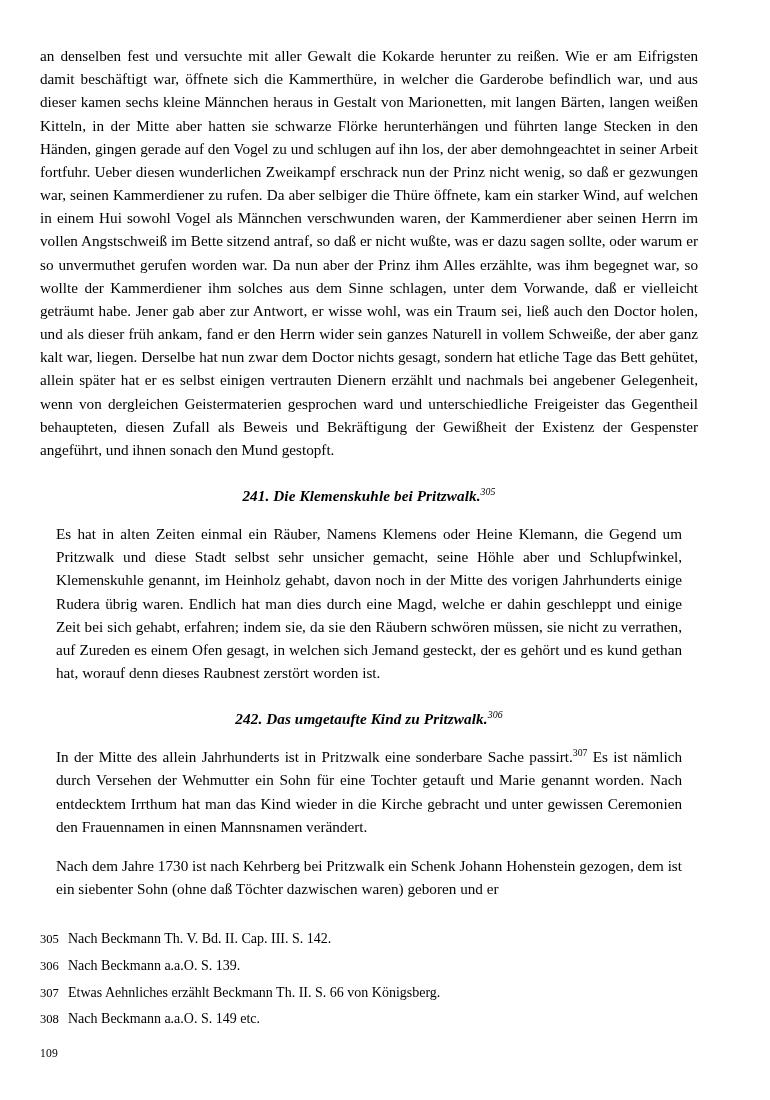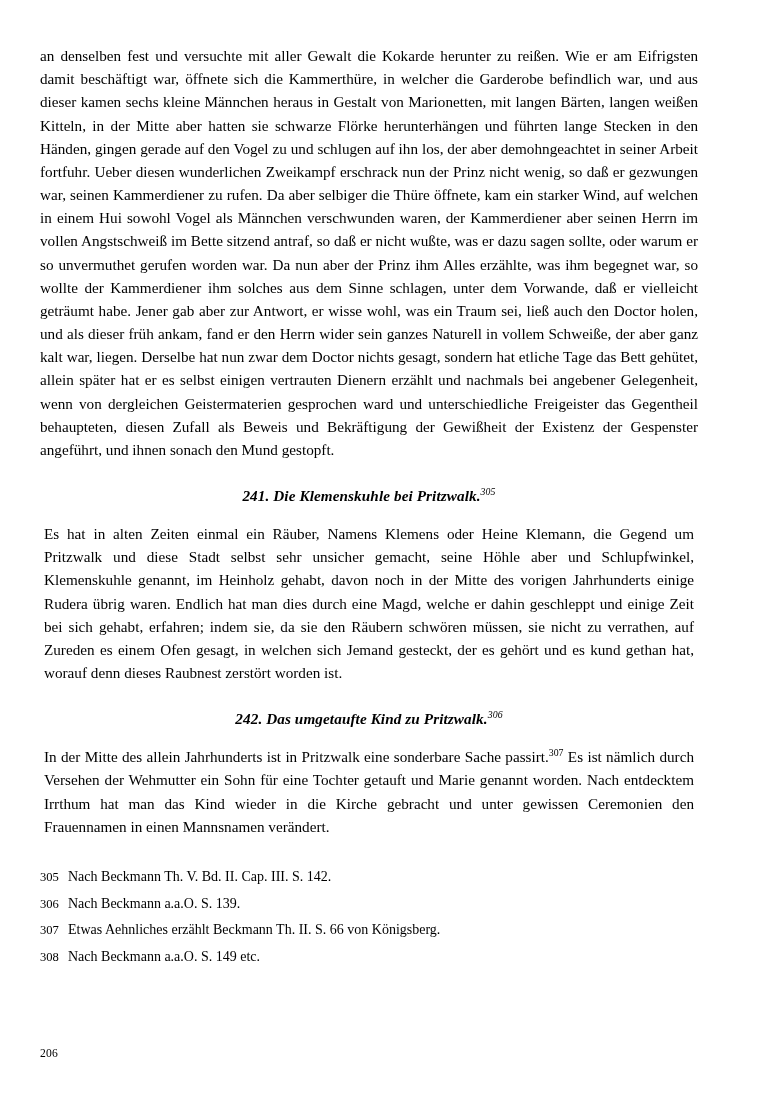--- a/index.html
+++ b/index.html
@@ -27,21 +27,21 @@
     line-height: 1.525;
     text-align: justify;
     text-justify: inter-word;
     hyphens: manual;
     margin: 0 0 0 0;
   }
   .para {
     font-size: 15.2px;
     line-height: 1.525;
     text-align: justify;
-    margin: 4px;
+    margin: 16px;
   }
   .section-head {
     text-align: center;
     font-weight: bold;
     font-size: 15.2px;
     margin: 26px 0 17px 0;
     letter-spacing: 0.1px;
     font-style: italic;
   }
   .section-head sup {
@@ -91,34 +91,35 @@
 
   <h2 class="section-head"><span>241. Die Klemenskuhle bei Pritzwalk.</span><sup>305</sup></h2>
 
   <p class="para">Es hat in alten Zeiten einmal ein Räuber, Namens Klemens oder Heine Klemann, die Gegend um Pritzwalk und diese Stadt selbst sehr unsicher gemacht, seine Höhle aber und Schlupfwinkel, Klemenskuhle genannt, im Heinholz gehabt, davon noch in der Mitte des vorigen Jahrhunderts einige Rudera übrig waren. Endlich hat man dies durch eine Magd, welche er dahin geschleppt und einige Zeit bei sich gehabt, erfahren; indem sie, da sie den Räubern schwören müssen, sie nicht zu verrathen, auf Zureden es einem Ofen gesagt, in welchen sich Jemand gesteckt, der es gehört und es kund gethan hat, worauf denn dieses Raubnest zerstört worden ist.</p>
 
   <h2 class="section-head"><span>242. Das umgetaufte Kind zu Pritzwalk.</span><sup>306</sup></h2>
 
   <p class="para"><span>In der Mitte des allein Jahrhunderts ist in Pritzwalk eine sonderbare Sache passirt.</span><sup>307</sup><span> Es ist nämlich durch Versehen der Wehmutter ein Sohn für eine Tochter getauft und Marie genannt worden. Nach entdecktem Irrthum hat man das Kind wieder in die Kirche gebracht und unter gewissen Ceremonien den Frauennamen in einen Mannsnamen verändert.</span></p>
 
 
+  <p class="para">Nach dem Jahre 1730 ist nach Kehrberg bei Pritzwalk ein Schenk Johann Hohenstein gezogen, dem ist ein siebenter Sohn (ohne daß Töchter dazwischen waren) geboren und er</p>
 
   <div class="notes">
     <div class="note-row">
       <span class="note-num">305</span>
       <span class="note-text">Nach Beckmann Th. V. Bd. II. Cap. III. S. 142.</span>
     </div>
     <div class="note-row">
       <span class="note-num">306</span>
       <span class="note-text">Nach Beckmann a.a.O. S. 139.</span>
     </div>
     <div class="note-row">
       <span class="note-num">307</span>
       <span class="note-text">Etwas Aehnliches erzählt Beckmann Th. II. S. 66 von Königsberg.</span>
     </div>
     <div class="note-row">
       <span class="note-num">308</span>
       <span class="note-text">Nach Beckmann a.a.O. S. 149 etc.</span>
     </div>
   </div>
 
-  <div class="folio">206</div>
+  <div class="folio">109</div>
 </div>
 
 </body></html>

